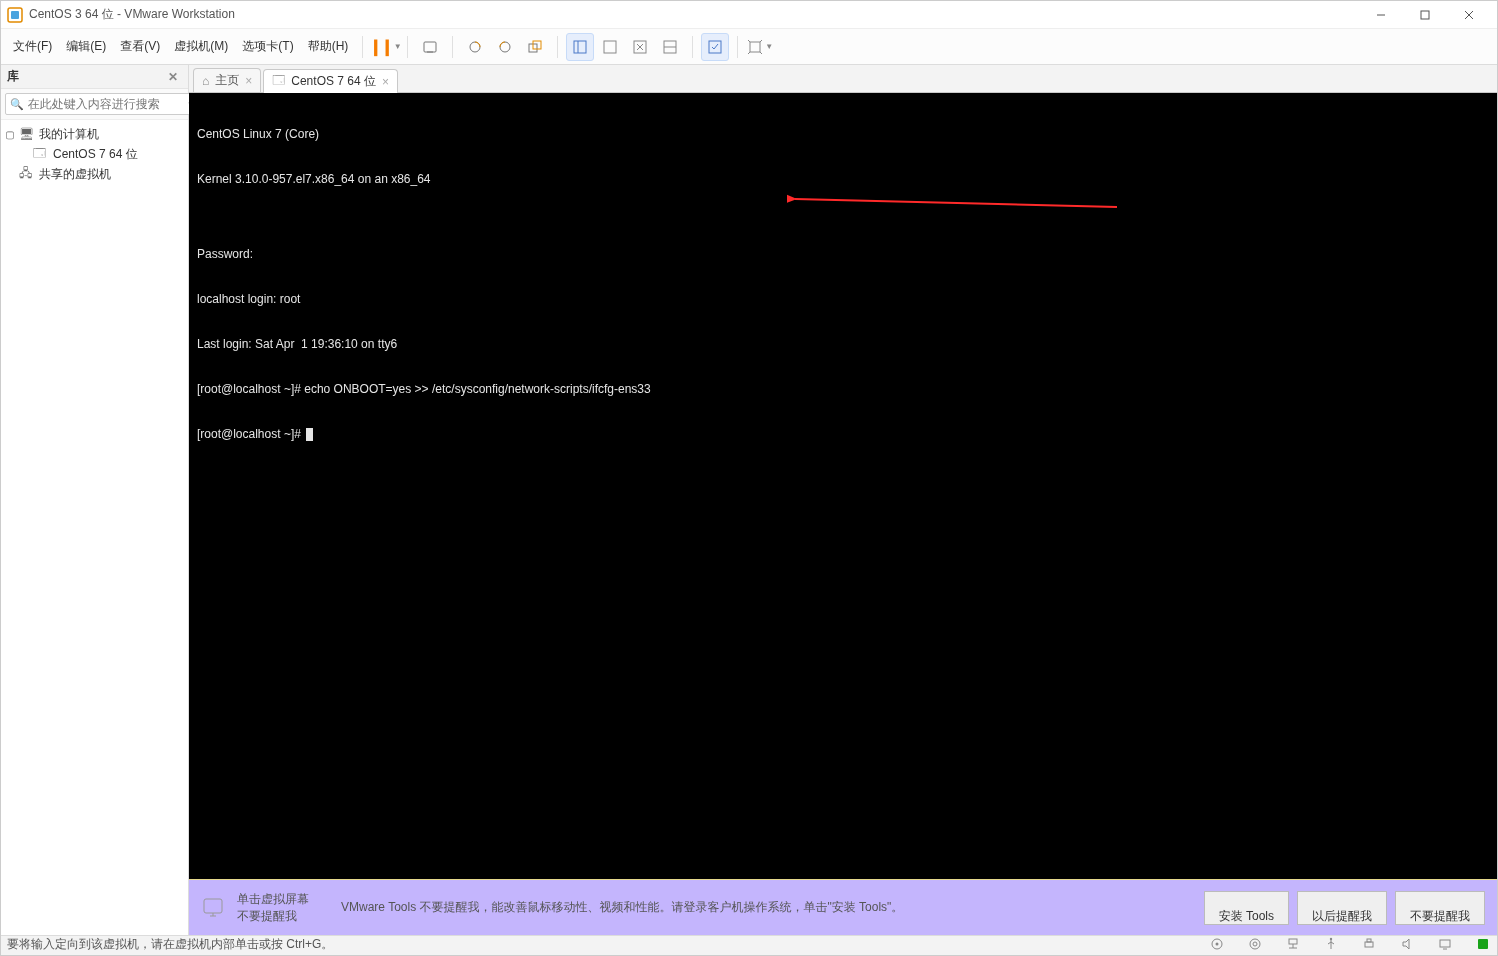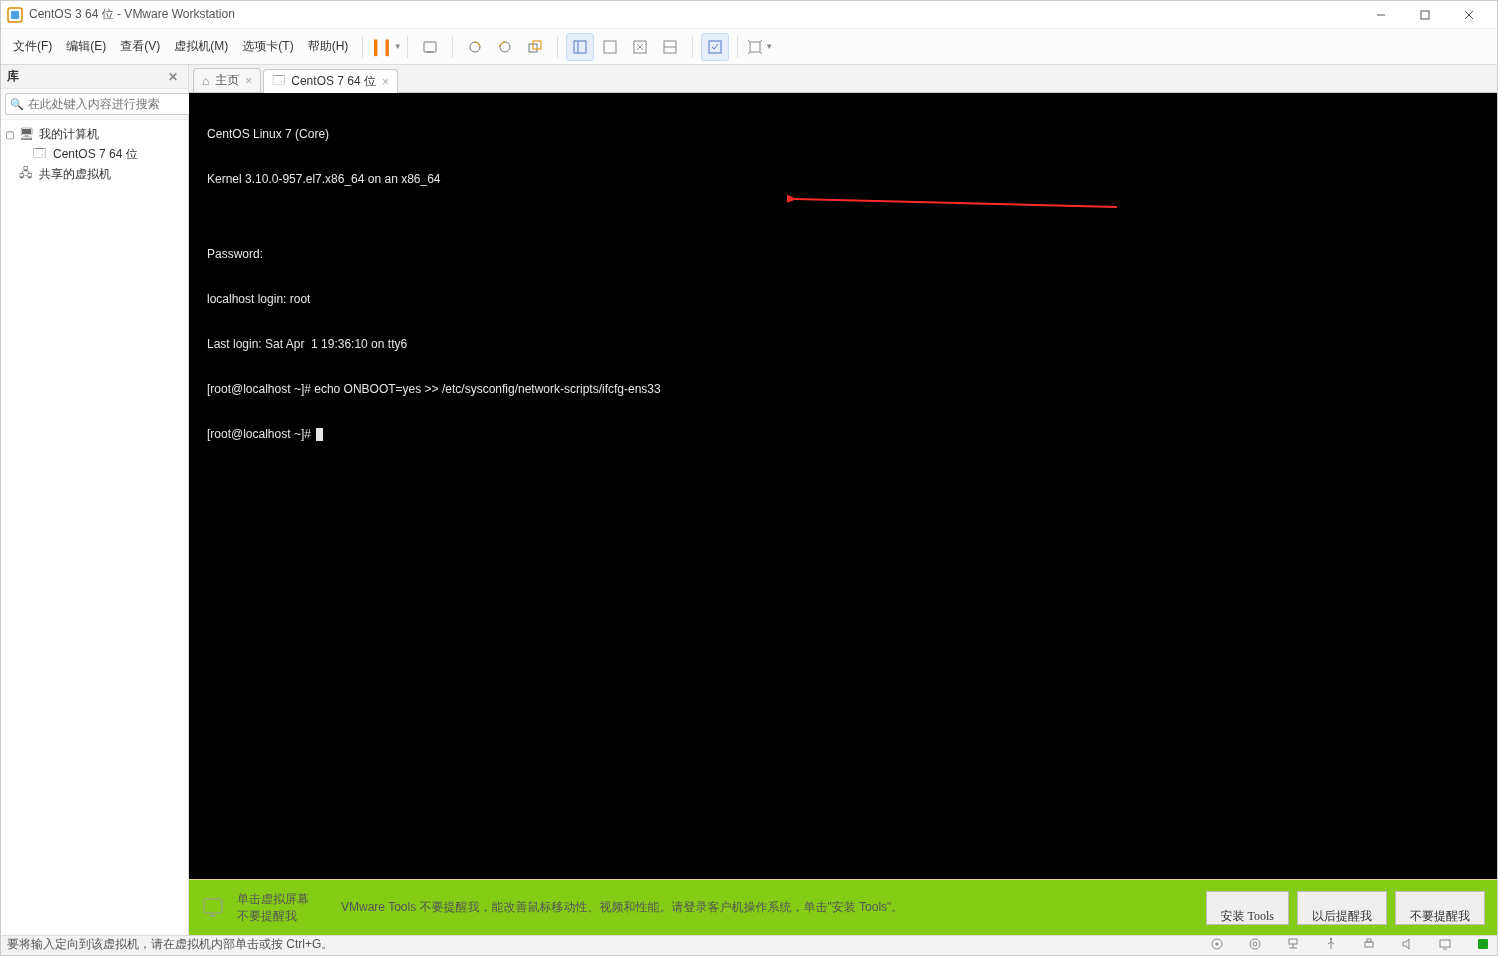--- a/index.html
+++ b/index.html
@@ -32,29 +32,29 @@
   .tree .ticon { width:16px; font-size:12px; color:#666;}
   .tree .child { padding-left:28px;}
   .tree .sel-text { color:#333;}
   .content { flex:1; display:flex; flex-direction:column; min-width:0; background:#efefef;}
   .tabs-row { height:28px; display:flex; align-items:flex-end; padding:0 4px; gap:2px; background:#f3f3f3; border-bottom:1px solid #c9c9c9;}
   .tab { height:24px; display:flex; align-items:center; padding:0 8px; gap:6px; border:1px solid #c9c9c9; border-bottom:none; border-top-left-radius:4px; border-top-right-radius:4px; background:#f6f6f6; color:#555;}
   .tab.active { background:#ffffff; color:#333; position:relative; top:1px;}
   .tab .tclose { color:#aaa; font-size:12px;}
   .tab .tabicon { font-size:12px; color:#888; }
   .terminal { flex:1; background:#000000; color:#e5e5e5; font-family:"Courier New", monospace; font-size:13px; line-height:15px; padding:4px 0 0 0; position:relative; white-space:pre; overflow:hidden;}
-  .terminal .line { padding:0 18px; }
+  .terminal .line { padding:0 8px; }
   .arrow-annot { position:absolute; pointer-events:none; }
   .cursor-block { display:inline-block; width:7px; height:13px; background:#e5e5e5; vertical-align:text-bottom; margin-left:2px;}
-  .footer-bar { height:56px; background:#84cc16; border-top:1px solid #e5d88c; display:flex; align-items:center; padding:0 12px; gap:12px; }
+  .footer-bar { height:56px; background:#c4b5fd; border-top:1px solid #e5d88c; display:flex; align-items:center; padding:0 12px; gap:12px; }
   .footer-bar .foot-icon { width:24px; height:24px; color:#888; flex-shrink:0;}
   .footer-bar .foot-text { flex:1; color:#555; }
   .footer-bar .foot-text .ft1 { font-weight:normal; display:block;}
   .footer-bar .foot-buttons { display:flex; gap:8px;}
-  .foot-buttons button { height:24px; padding:16px 14px; background:#efefef; border:1px solid #bbb; border-radius:0; color:#333; font-size:12px;font-family:Liberation Serif, serif;}
+  .foot-buttons button { height:24px; padding:16px 14px; background:#efefef; border:1px solid #bbb; border-radius:0; color:#333; font-size:12px;}
   .statusbar { height:20px; background:#f3f3f3; border-top:1px solid #dcdcdc; display:flex; align-items:flex-start; padding:0 6px; gap:22px; color:#555;}
   .statusbar .sfill { flex:1;}
   .statusbar .sicon { width:16px; height:16px; display:flex; align-items:center; justify-content:center; color:#777;}
   .statusbar .sicon.green-flag svg { color:#1aa31a; }
   svg { display:block; }
   .below-menus { position:relative; }
 </style>
 </head>
 <body>
 

